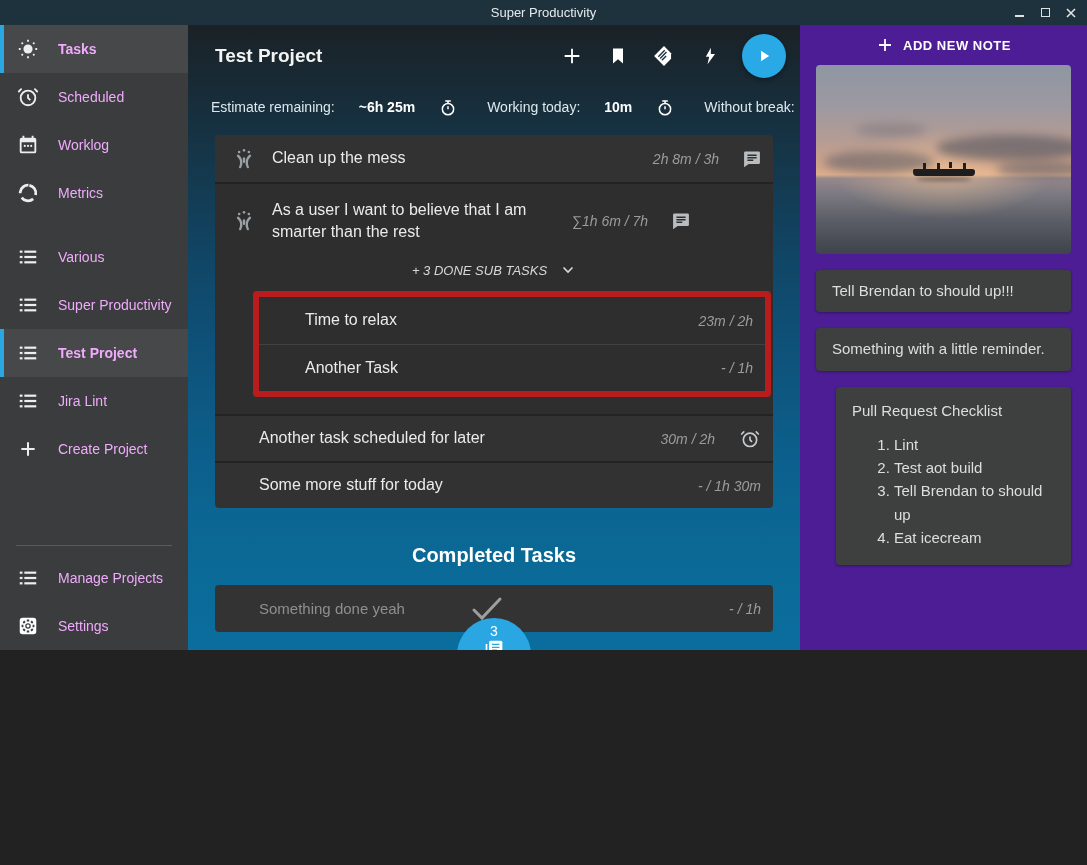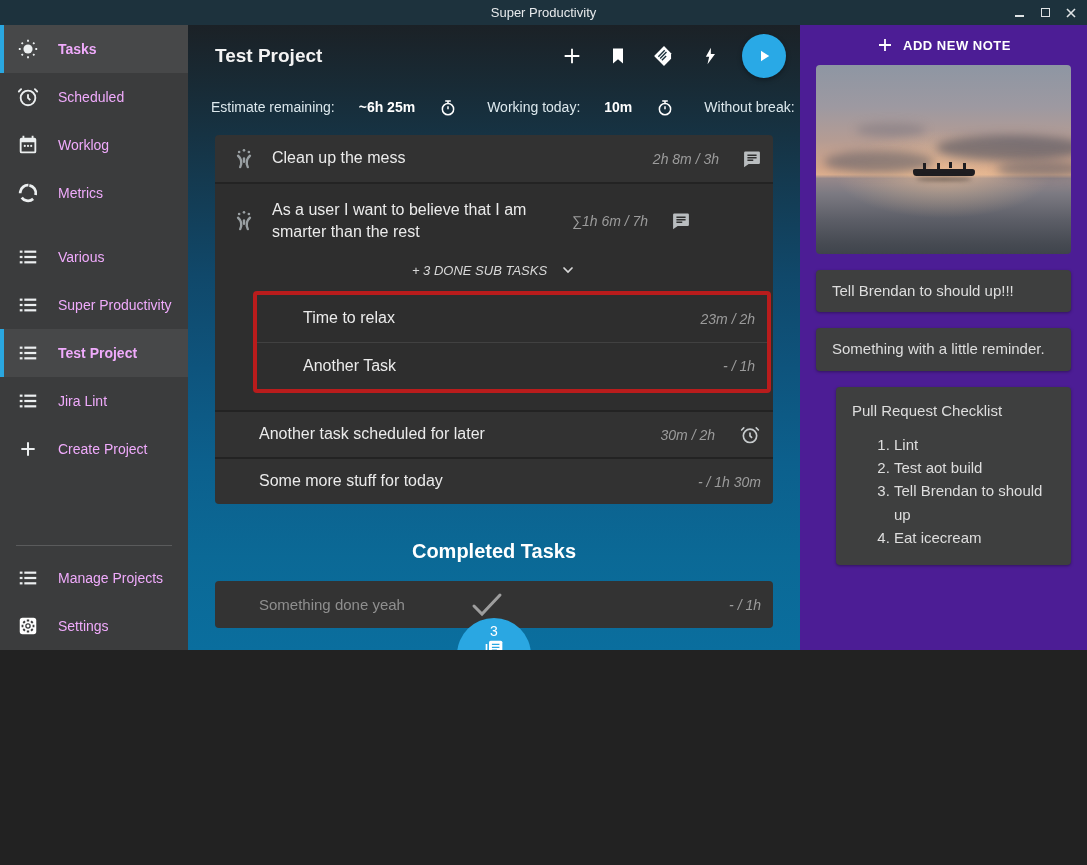--- a/index.html
+++ b/index.html
@@ -64,21 +64,21 @@
     margin-right:12px; }
   .comment-btn { width:42px; flex:0 0 42px; display:flex; justify-content:center;
     color:#b9bdbf; cursor:pointer; }
   .sched-icn { width:46px; flex:0 0 46px; display:flex; justify-content:center;
     color:#c7cbcd; }
 
   .parent-task { background:#2e2e2e; border-top:2px solid #232323; padding-bottom:17px; }
   .parent-task .task-row { background:transparent; min-height:74px; }
   .done-subtasks { display:flex; align-items:center; justify-content:center; gap:13px;
     color:#d8d8d8; font-style:italic; font-size:13px; padding:4px 0 13px; cursor:pointer; }
-  .sub-box { margin-left:38px; margin-right:2px; border:4px solid #b91c1c;
+  .sub-box { margin-left:38px; margin-right:2px; border:6px solid #b91c1c;
     border-radius:4px; overflow:hidden; }
   .sub-row { display:flex; align-items:center; height:47px; padding-left:46px;
     background:#2e2e2e; cursor:pointer; }
   .sub-row + .sub-row { border-top:1px solid #414141; }
 
   
   .completed-heading { text-align:center; color:#fff; font-size:20px; font-weight:bold;
     margin:36px 0 18px; }
   .completed-row { margin:0 27px; background:#333; border-radius:4px; display:flex;
     align-items:center; height:47px; cursor:pointer; }

